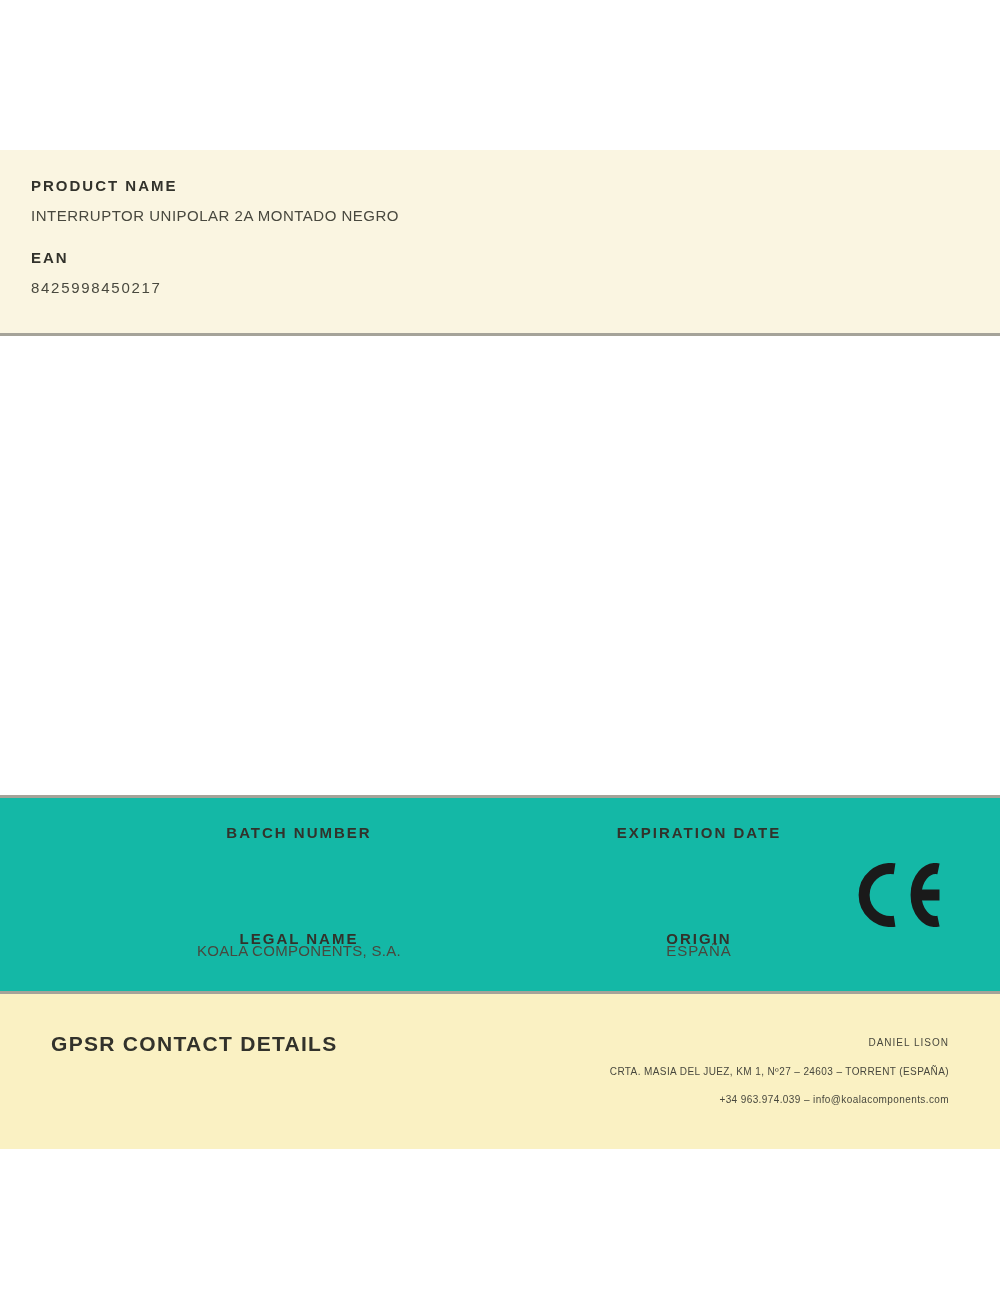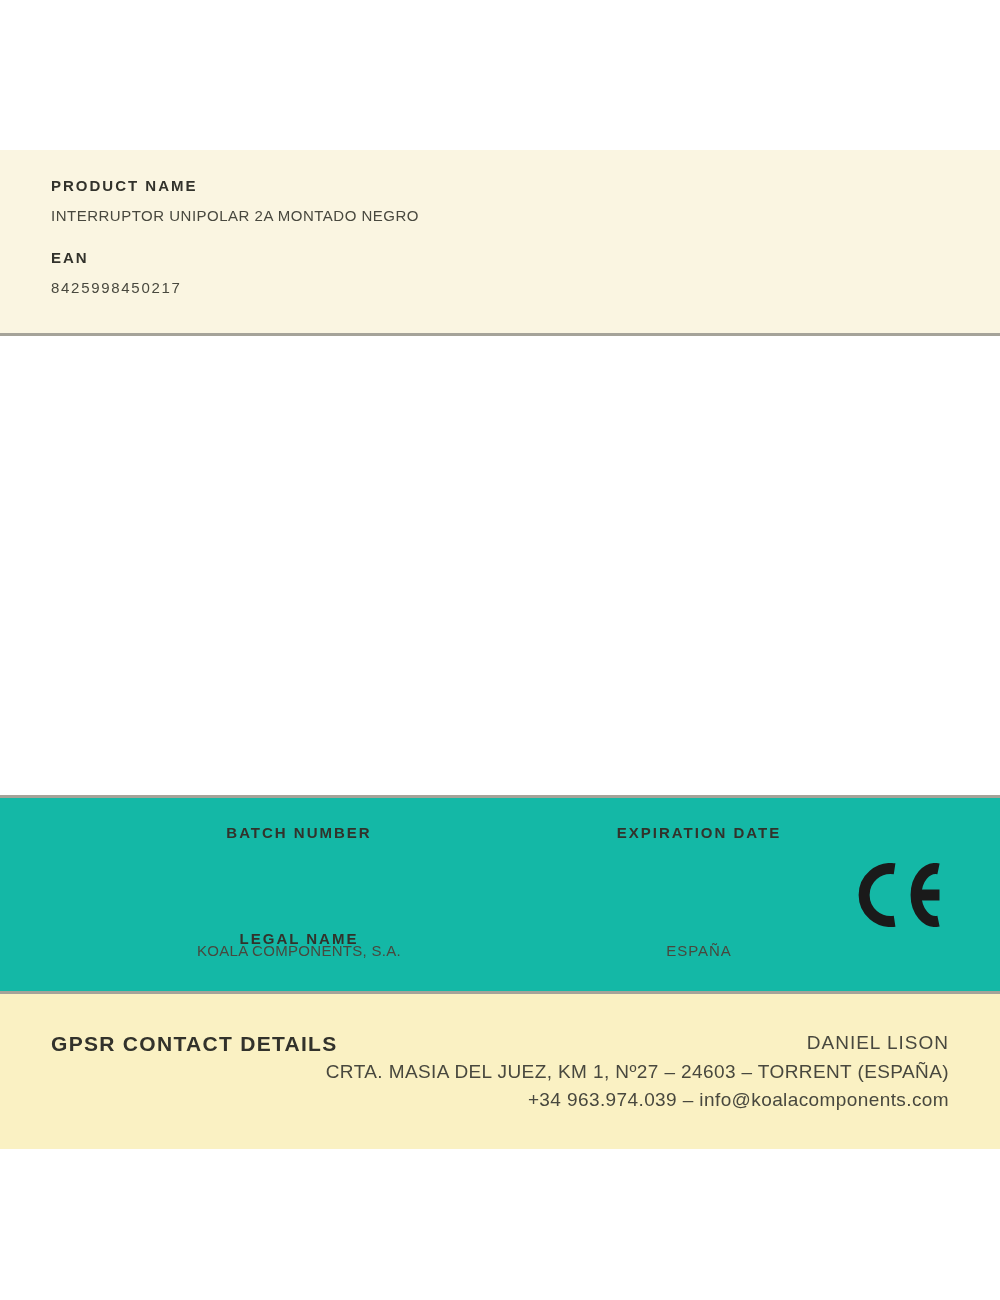--- a/index.html
+++ b/index.html
@@ -15,21 +15,21 @@
   }
 
   .sec { position: absolute; left: 0; right: 0; }
 
   
   .sec-product {
     top: 150px;
     height: 186px;
     background: #faf5e1;
     border-bottom: 3px solid #a5a399;
-    padding: 27px 0 0 51px;
+    padding: 27px 0 0 31px;
   }
   .lbl {
     font-size: 15px;
     font-weight: bold;
     letter-spacing: 2px;
     line-height: 18px;
     color: #32322b;
   }
   .val {
     font-size: 15px;
@@ -82,21 +82,21 @@
     font-weight: bold;
     letter-spacing: 1.3px;
     line-height: 17px;
     color: #32322b;
   }
   .gpsr-contact {
     position: absolute;
     right: 51px;
     top: 35px;
     text-align: right;
-    font-size: 19px;
+    font-size: 10px;
     letter-spacing: 0.4px;
     line-height: 28.6px;
     color: #48483e;
   }
   .gpsr-contact .contact-name { letter-spacing: 1px; }
 </style>
 </head>
 <body>
 
 <div class="page">
@@ -115,20 +115,21 @@
   <section class="sec sec-batch">
     <div class="col col-left">
       <div class="row row-label-1 lbl">BATCH NUMBER</div>
       <div class="row row-value-1 val"></div>
       <div class="row row-label-2 lbl">LEGAL NAME</div>
       <div class="row row-value-2 val val-legal">KOALA COMPONENTS, S.A.</div>
     </div>
     <div class="col col-right">
       <div class="row row-label-1 lbl">EXPIRATION DATE</div>
       <div class="row row-value-1 val"></div>
+      <div class="row row-label-2 lbl">ORIGIN</div>
       <div class="row row-value-2 val val-origin">ESPAÑA</div>
     </div>
 
     <svg class="ce-mark" viewBox="0 0 81 64" xmlns="http://www.w3.org/2000/svg" aria-hidden="true">
       <path d="M 36.1 5.8 A 26.5 26.5 0 1 0 36.1 58.2" fill="none" stroke="#1a1a1a" stroke-width="11"></path>
       <path d="M 80 5.8 A 19.5 26.5 0 1 0 80 58.2" fill="none" stroke="#1a1a1a" stroke-width="11"></path>
       <path d="M 62 32 L 81 32" fill="none" stroke="#1a1a1a" stroke-width="11"></path>
     </svg>
   </section>
 

